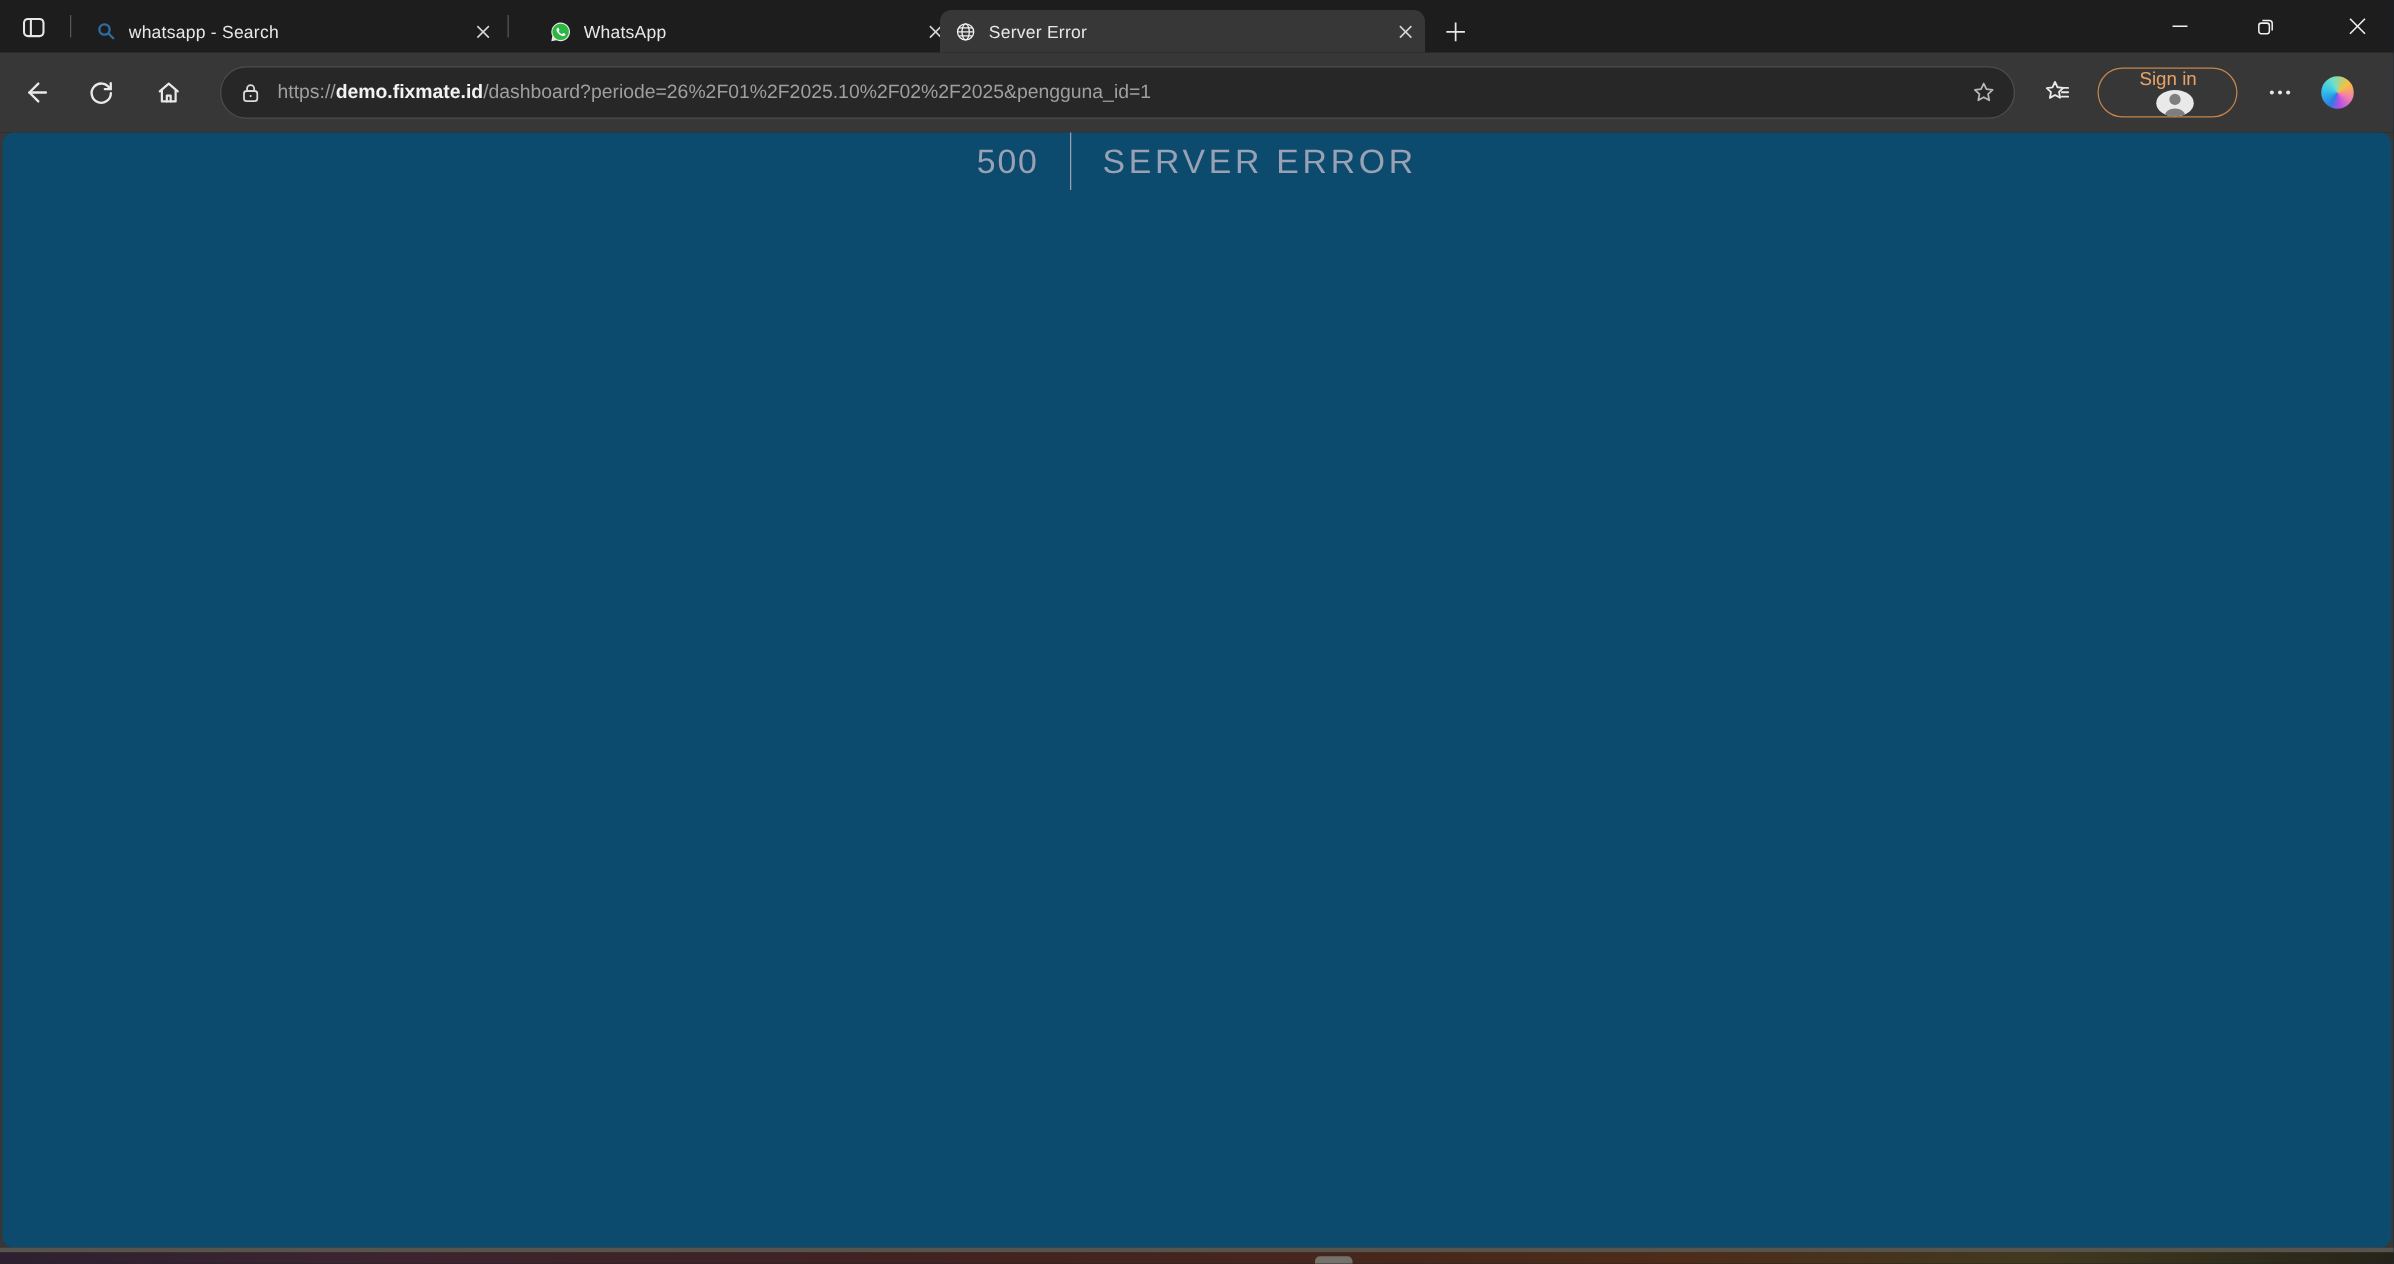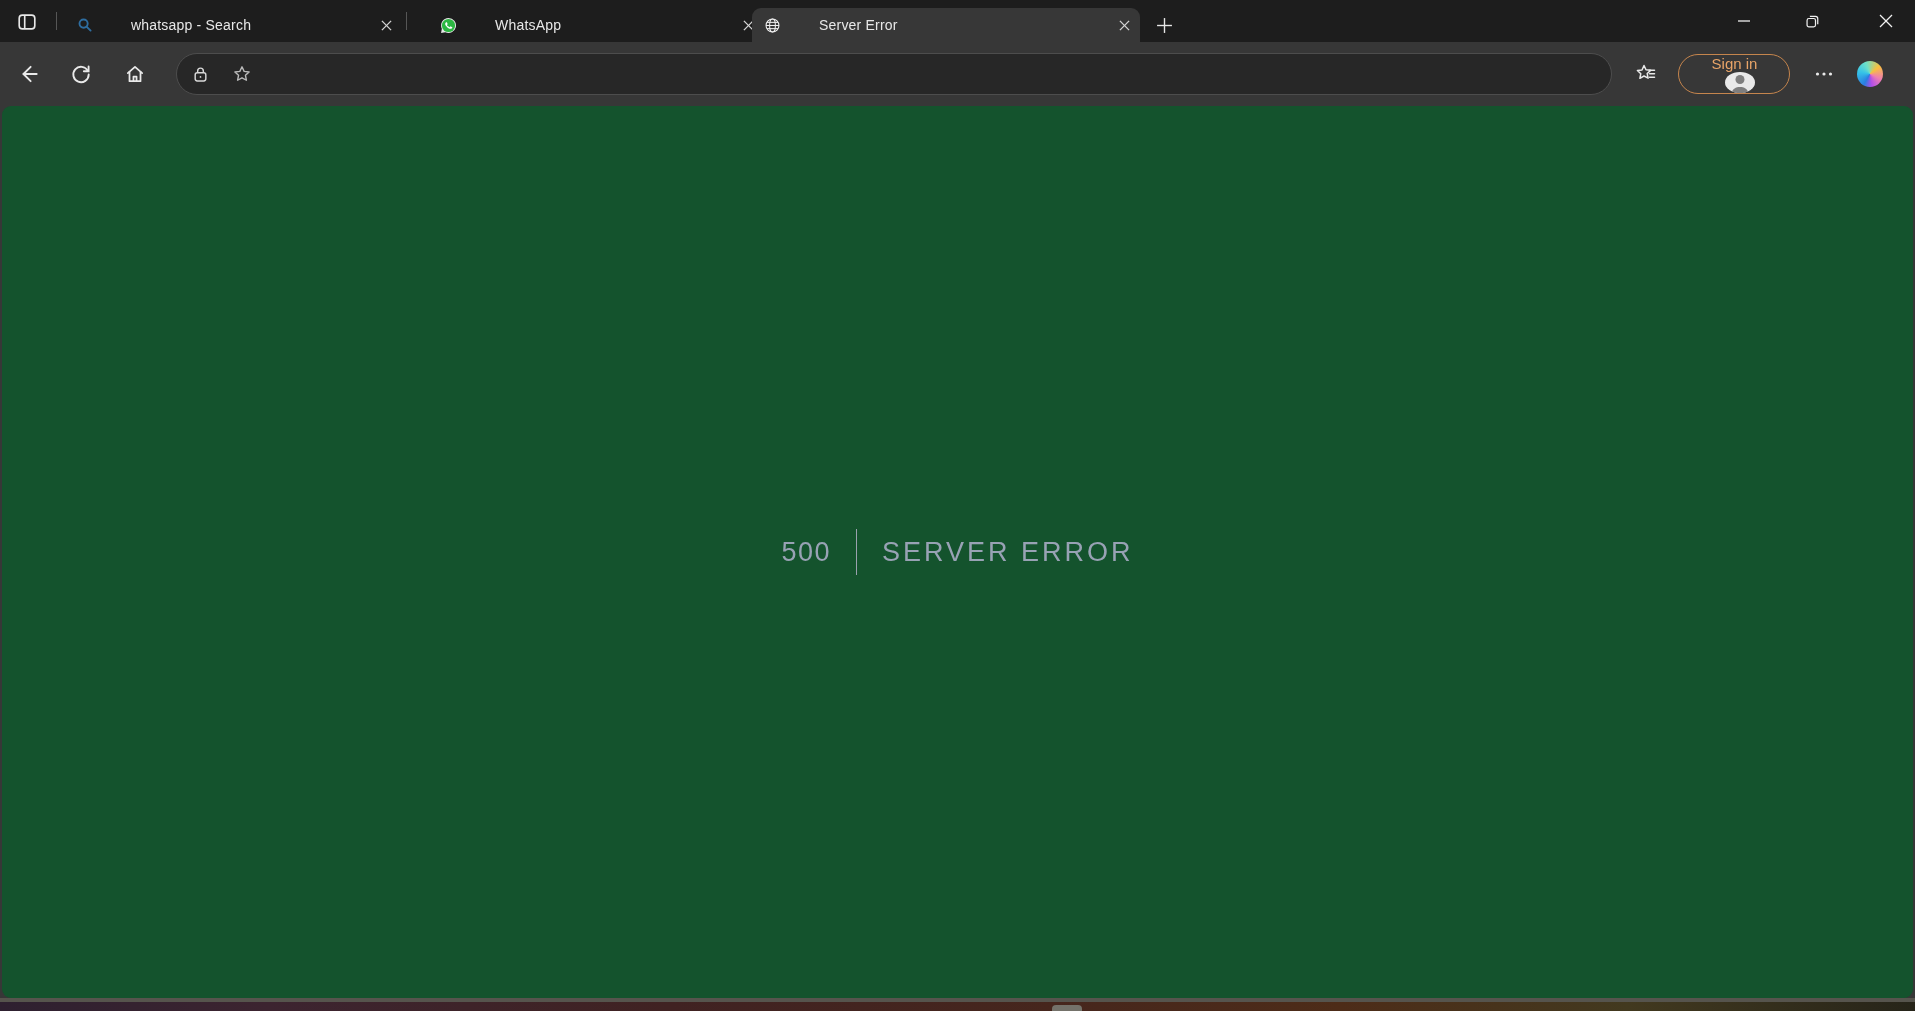--- a/index.html
+++ b/index.html
@@ -7,21 +7,21 @@
   body{
     width:1915px;height:1011px;overflow:hidden;position:relative;
     background:#1d1d1d;font-family:"Liberation Sans",sans-serif;
     -webkit-font-smoothing:antialiased;
   }
   
   .tabstrip{position:absolute;top:0;left:0;width:1915px;height:42px;background:#1d1d1d;}
   .iconbtn{display:flex;align-items:center;justify-content:center;background:none;border:none;padding:0;cursor:pointer;}
   .ws-btn{position:absolute;left:12px;top:7px;width:30px;height:30px;}
   .tab-sep{position:absolute;top:12px;width:1px;height:18px;background:#565656;}
-  .tab{position:absolute;top:8px;height:34px;display:flex;align-items:center;padding:0 6px 0 12px;box-sizing:border-box;color:#e8e8e8;font-size:14px;cursor:pointer;gap:28px;}
+  .tab{position:absolute;top:8px;height:34px;display:flex;align-items:center;padding:0 6px 0 12px;box-sizing:border-box;color:#e8e8e8;font-size:14px;cursor:pointer;}
   .tab .favicon{width:17px;height:17px;flex:0 0 auto;margin-right:10px;display:flex;align-items:center;justify-content:center;}
   .tab .title{flex:1;white-space:nowrap;overflow:hidden;text-overflow:clip;letter-spacing:.2px;}
   .tab .closebtn{width:20px;height:20px;border-radius:4px;flex:0 0 auto;}
   .tab.active{background:#373737;border-radius:9px 9px 0 0;}
   .newtab-btn{position:absolute;left:1148px;top:9px;width:32px;height:32px;border-radius:6px;}
   .winctl{position:absolute;top:0;height:42px;display:flex;align-items:center;justify-content:center;}
   .winctl.min{left:1721px;width:46px;}
   .winctl.res{left:1789px;width:46px;}
   .winctl.cls{left:1857px;width:58px;}
   
@@ -39,22 +39,22 @@
     border:1.5px solid #c5854d;border-radius:20px;background:transparent;display:flex;align-items:center;
     padding:0 5px 0 16px;cursor:pointer;flex-direction:column;}
   .signin .lbl{color:#e8a468;font-size:15px;margin-right:10px;}
   .signin .avatar{width:30px;height:30px;border-radius:50%;background:#e9e9e9;display:flex;align-items:center;justify-content:center;overflow:hidden;}
   .morebtn{position:absolute;left:1806px;top:15px;width:36px;height:34px;border-radius:6px;}
   .copilotbtn{position:absolute;left:1852px;top:15px;width:36px;height:34px;border-radius:6px;}
   .copilot-blob{width:26px;height:26px;border-radius:50%;
     background:conic-gradient(from 210deg,#2a7de1 0deg,#35c3e8 70deg,#6ee0c8 130deg,#f8c03e 200deg,#ef7fae 265deg,#b44ee8 320deg,#2a7de1 360deg);}
   
   .content-frame{position:absolute;top:106px;left:0;width:1915px;height:892px;background:#373737;}
-  .content{margin:0 2px;height:100%;background:#14532d;border-radius:9px;
-    display:flex;align-items:center;justify-content:center;}
+  .content{margin:0 2px;height:100%;background:#0c4a6e;border-radius:9px;
+    display:flex;align-items:flex-start;justify-content:center;}
   .error-box{display:flex;align-items:center;color:#98a2b4;}
   .error-code{font-size:27px;letter-spacing:1.5px;padding-right:25px;}
   .error-divider{width:1px;height:46px;background:#9aa1ae;}
   .error-message{font-size:27px;letter-spacing:3px;padding-left:25px;}
   
   .frame-strip{position:absolute;top:998px;left:0;width:1915px;height:4px;background:#56544d;}
   .wallpaper{position:absolute;top:1002px;left:0;width:1915px;height:9px;
     background:linear-gradient(90deg,#2e2030 0%,#3c2430 14%,#402222 35%,#46261d 55%,#4d2c18 70%,#42391f 85%,#262419 100%);}
   .taskbar-nub{position:absolute;top:1005px;left:1052px;width:30px;height:6px;border-radius:4px 4px 0 0;background:#74726a;}
   svg{display:block;}
@@ -178,20 +178,21 @@
   </button>
 
   <div class="addressbar">
     <span class="lock">
       <svg width="19" height="19" viewBox="0 0 20 20" fill="none" stroke="#d9d9d9" stroke-width="1.5" stroke-linejoin="round">
         <rect x="4.4" y="8.2" width="11.2" height="8.6" rx="2.2"></rect>
         <path d="M7 8V6.3a3 3 0 0 1 6 0V8"></path>
         <circle cx="10" cy="12.5" r="0.9" fill="#d9d9d9" stroke="none"></circle>
       </svg>
     </span>
+    <span class="urltext"><span>https://</span><span class="host">demo.fixmate.id</span><span>/dashboard?periode=26%2F01%2F2025.10%2F02%2F2025&amp;pengguna_id=1</span></span>
     <span class="fav-star">
       <svg width="20" height="20" viewBox="0 0 20 20" fill="none" stroke="#b9b9b9" stroke-width="1.4" stroke-linejoin="round">
         <path d="M10 2.8l2.15 4.55 4.95.6-3.65 3.4 0.95 4.9L10 13.8l-4.4 2.45.95-4.9L2.9 7.95l4.95-.6z"></path>
       </svg>
     </span>
   </div>
 
   <button class="iconbtn hubbtn">
     <svg width="24" height="24" viewBox="0 0 24 24" fill="none" stroke="#e9e9e9" stroke-width="1.5" stroke-linejoin="round" stroke-linecap="round">
       <path d="M10 3.5l2 4.3 4.6.55-3.4 3.2.9 4.6L10 14l-4.1 2.3.9-4.6-3.4-3.2 4.6-.55z"></path>

